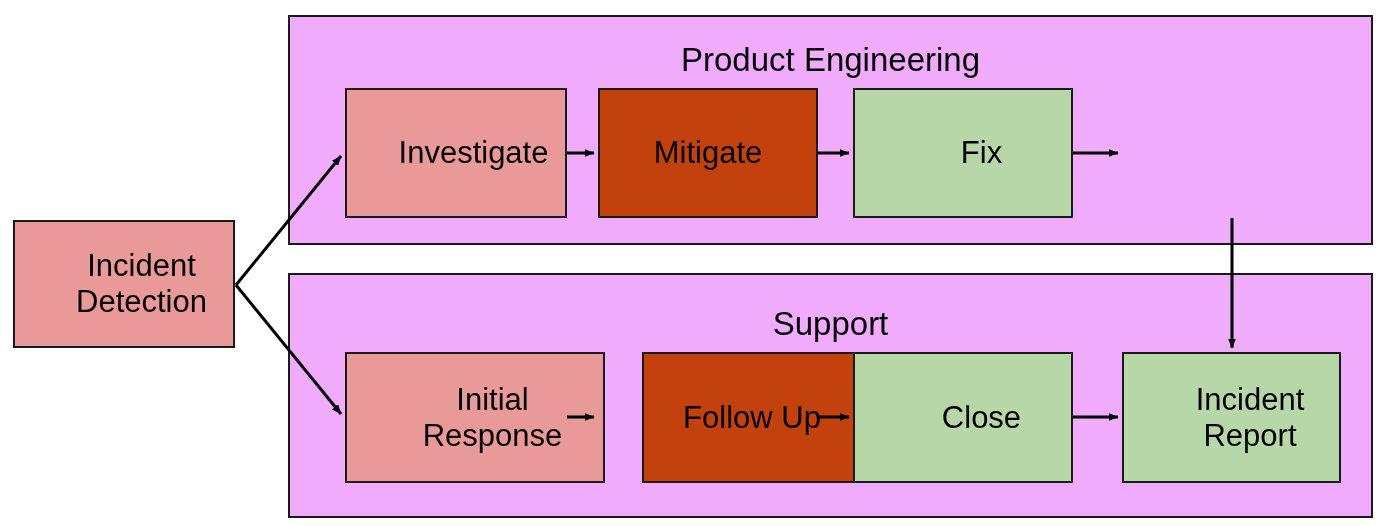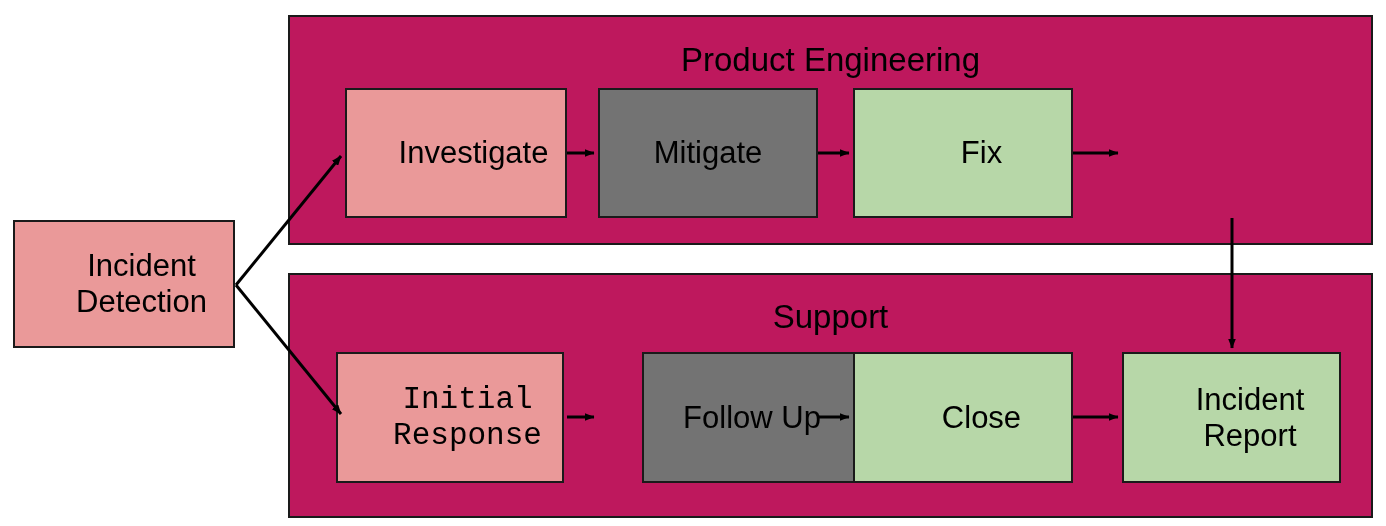--- a/index.html
+++ b/index.html
@@ -6,21 +6,21 @@
   body {
     width:1386px; height:526px;
     background:#ffffff;
     font-family:"Liberation Sans", sans-serif;
     overflow:hidden;
   }
   #stage { position:relative; width:1386px; height:526px; }
 
   .swimlane {
     position:absolute;
-    background:#be185d;
+    background:#f0abfc;
     border:2px solid #1a1a1a;
     box-sizing:border-box;
   }
   .swimlane-title {
     position:absolute;
     left:0; right:0;
     text-align:center;
     font-size:33px;
     line-height:33px;
     color:#000000;
@@ -34,21 +34,21 @@
     display:flex;
     align-items:center;
     justify-content:center;
     text-align:center;
     font-size:31px;
     line-height:36px;
     color:#000000;
     white-space:pre-line;
   }
   .n-red    { background:#ea9999;padding-left:35px; }
-  .n-yellow { background:#737373; }
+  .n-yellow { background:#c2410c; }
   .n-green  { background:#b7d7a8;padding-left:37px; }
 
   svg.edges {
     position:absolute;
     left:0; top:0;
     width:1386px; height:526px;
     overflow:visible;
     pointer-events:none;
   }
 </style>
@@ -65,24 +65,24 @@
   </div>
 
   <div class="node n-red" style="left:345px; top:88px; width:222px; height:130px;">Investigate</div>
 
   <div class="node n-yellow" style="left:598px; top:88px; width:220px; height:130px;">Mitigate</div>
 
   <div class="node n-green" style="left:853px; top:88px; width:220px; height:130px;">Fix</div>
 
 
   <div class="swimlane" style="left:288px; top:273px; width:1085px; height:245px;">
-    <div class="swimlane-title" style="top:25px;">Support</div>
+    <div class="swimlane-title" style="top:32px;">Support</div>
   </div>
 
-  <div class="node n-red" style="left:336px; top:352px; width:228px; height:131px;font-family:Liberation Mono, monospace;">Initial
+  <div class="node n-red" style="left:345px; top:352px; width:260px; height:131px;">Initial
 Response</div>
 
   <div class="node n-yellow" style="left:598px; top:352px; width:220px; height:131px;margin-left:44px;">Follow Up</div>
 
   <div class="node n-green" style="left:853px; top:352px; width:220px; height:131px;">Close</div>
 
   <div class="node n-green" style="left:1122px; top:352px; width:219px; height:131px;">Incident
 Report</div>
 
   <svg class="edges" viewBox="0 0 1386 526">

